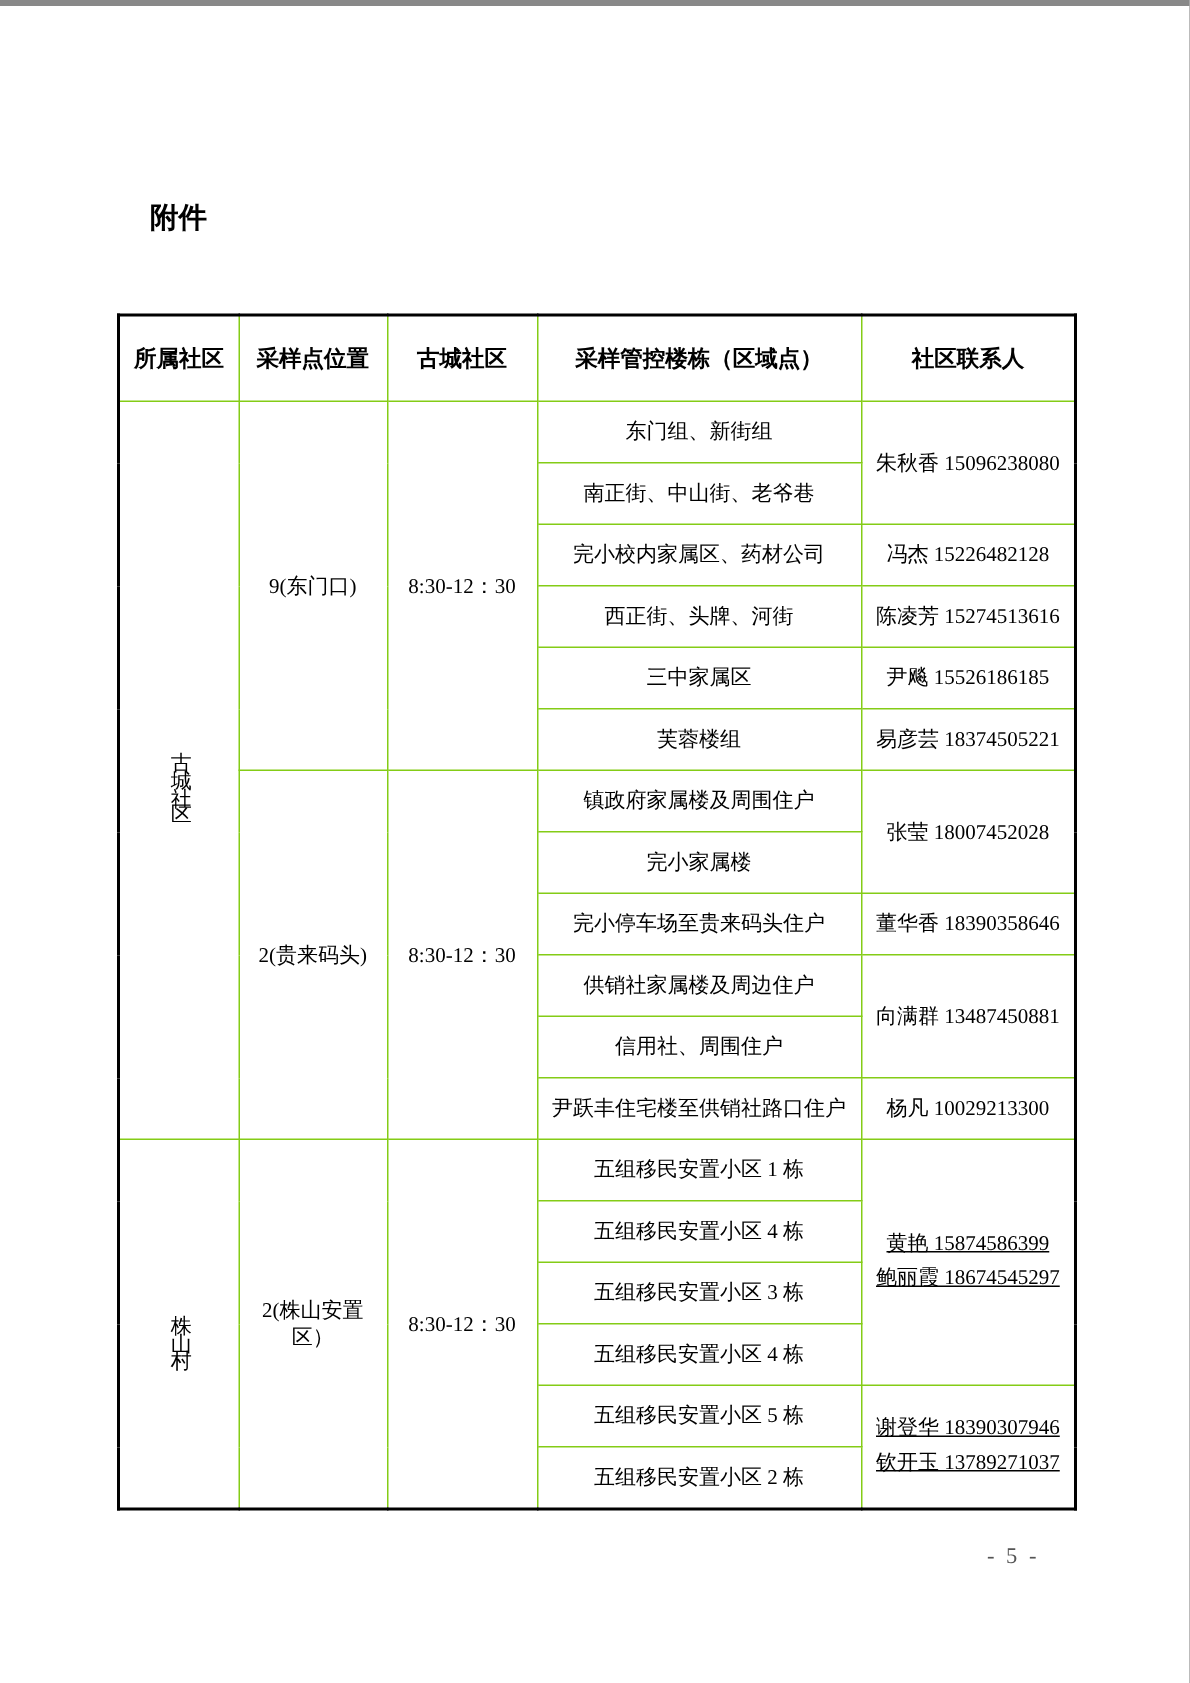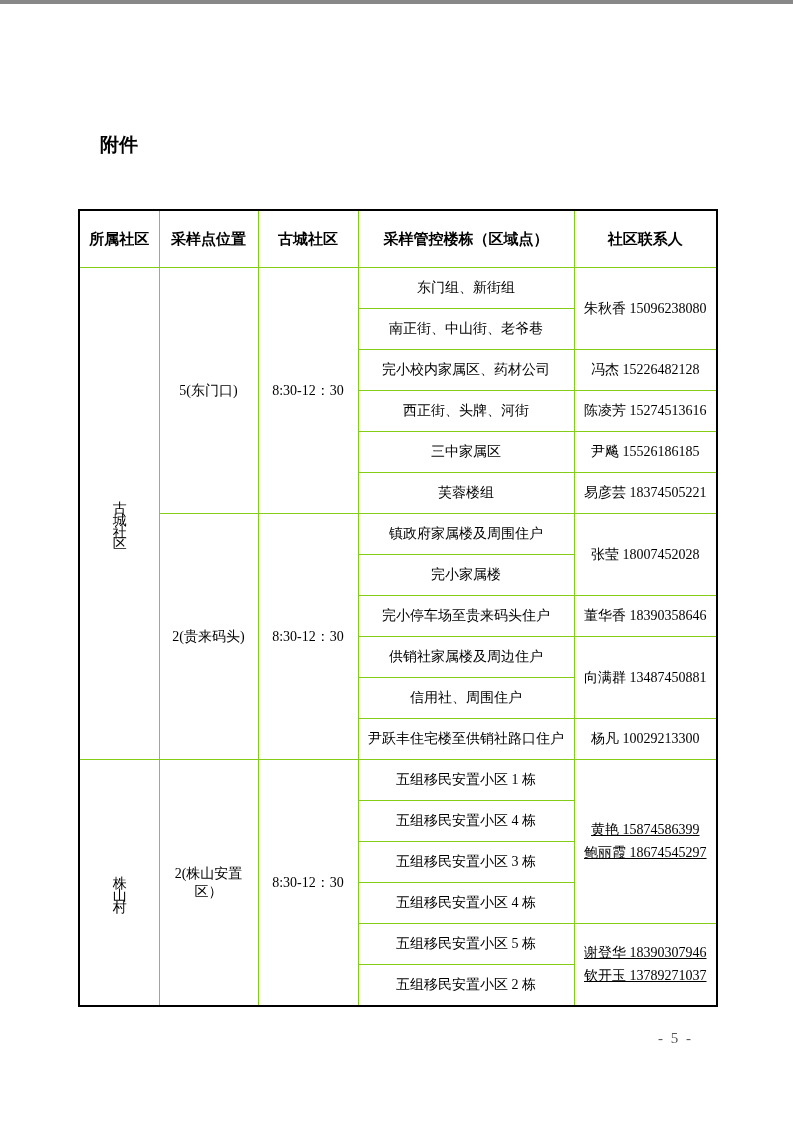--- a/index.html
+++ b/index.html
@@ -83,21 +83,21 @@
         <th>采样管控楼栋（区域点）</th>
         <th>社区联系人</th>
       </tr>
     </thead>
     <tbody>
 
       <tr>
         <td rowspan="12" class="community-cell">
           <div class="vert">古城社区</div>
         </td>
-        <td rowspan="6">5(东门口)</td>
+        <td rowspan="6">9(东门口)</td>
         <td rowspan="6">8:30-12：30</td>
         <td>东门组、新街组</td>
         <td rowspan="2">朱秋香 15096238080</td>
       </tr>
       <tr>
         <td>南正街、中山街、老爷巷</td>
       </tr>
       <tr>
         <td class="tk">完小校内家属区、药材公司</td>
         <td class="tk">冯杰 15226482128</td>

